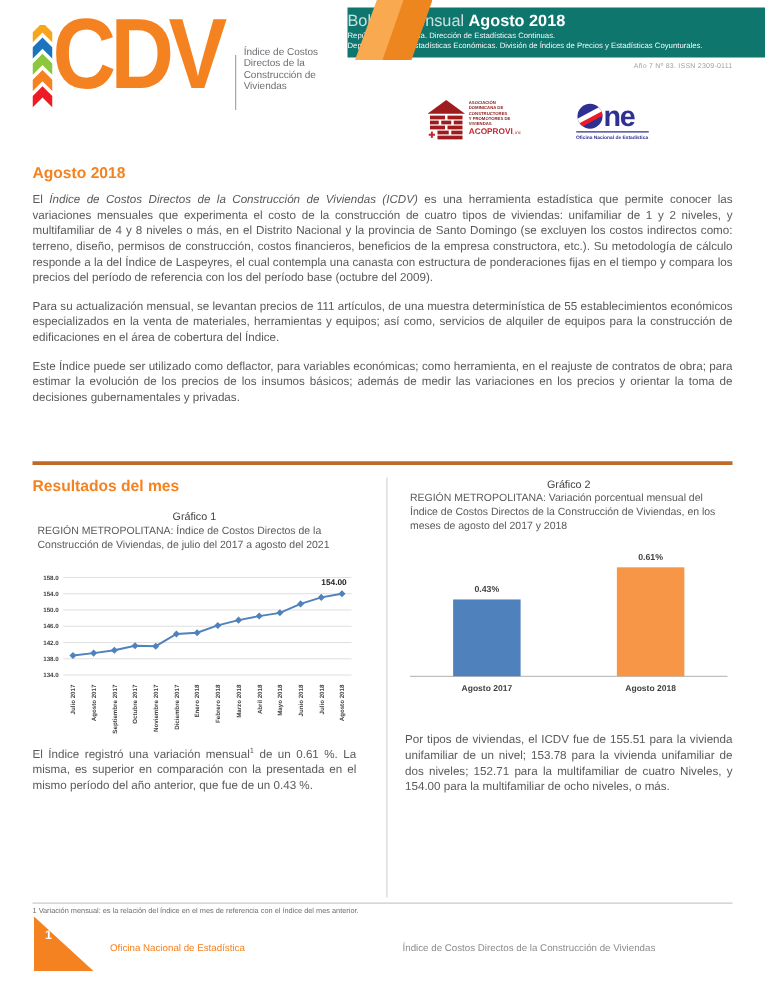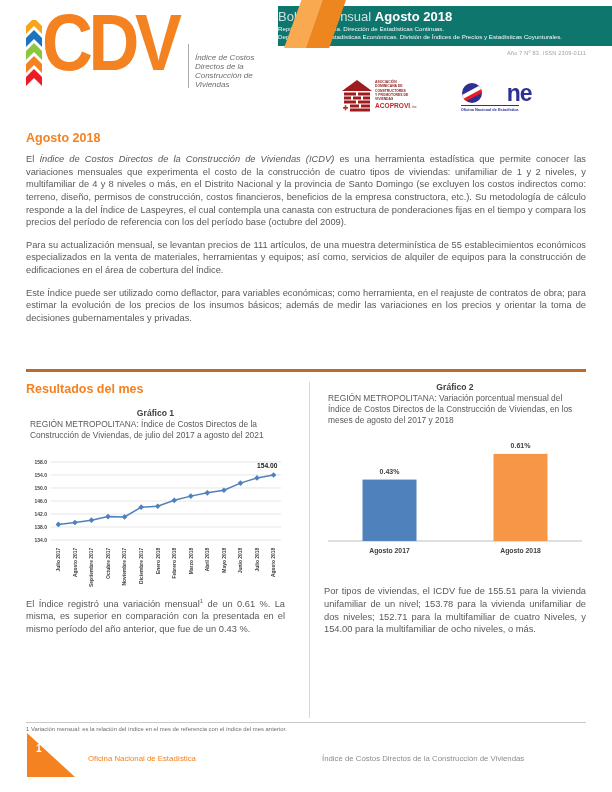--- a/index.html
+++ b/index.html
@@ -5,21 +5,21 @@
   html,body{margin:0;padding:0;background:#ffffff;}
   .page{position:relative;width:612px;height:780px;background:#fff;overflow:hidden;
         font-family:"Liberation Sans",sans-serif;color:#58595B;}
 
   
   .logo-block{position:absolute;left:26px;top:10px;display:flex;align-items:flex-start;}
   .logo-i{margin-top:10px;}
   .logo-acronym{font-size:80px;font-weight:800;color:#F58220;line-height:0.82;
                 letter-spacing:-5px;transform:scaleX(.88);transform-origin:left top;display:inline-block;}
   .logo-divider{width:1px;height:44px;background:#A7A9AC;margin:34px 6px 0 -8px;}
-  .logo-subtitle{margin-top:44px;font-size:8px;line-height:1.12;color:#6D6E71;font-style:italic;}
+  .logo-subtitle{margin-top:28px;font-size:8px;line-height:1.12;color:#6D6E71;}
 
   .banner{position:absolute;left:278px;right:0;top:6px;height:40px;background:#0f766e;
           color:#fff;text-align:left;padding:4px 26px 0 0;box-sizing:border-box;}
   .deco-light{position:absolute;left:284px;top:0;width:46px;height:48px;background:#F9A94F;
               clip-path:polygon(38% 0,100% 0,62% 100%,0 100%);}
   .deco-dark{position:absolute;left:306px;top:0;width:40px;height:48px;background:#EE8620;
              clip-path:polygon(42% 0,100% 0,58% 100%,0 100%);}
   .banner-line1{font-size:13px;line-height:1.15;}
   .banner-line1 .light{color:rgba(255,255,255,.78);font-weight:400;}
   .banner-line1 .bold{font-weight:700;color:#fff;}
@@ -27,38 +27,38 @@
   .edition{position:absolute;right:26px;top:50px;font-size:5.6px;color:#9D9FA2;letter-spacing:.2px;}
 
   .partner-logos{position:absolute;left:342px;top:80px;display:flex;align-items:center;gap:44px;}
   .acoprovi{display:flex;align-items:flex-start;gap:3px;}
   .acoprovi-text{display:flex;flex-direction:column;}
   .acoprovi-line{font-size:3.4px;font-weight:700;color:#8B1A1A;line-height:1.25;}
   .acoprovi-name{font-size:6.6px;font-weight:800;color:#C1272D;margin-top:1px;}
   .acoprovi-suffix{font-size:3.6px;font-weight:400;color:#8B1A1A;}
   .one{display:flex;flex-direction:column;align-items:flex-start;}
   .one-row{display:flex;align-items:center;}
-  .one-rest{font-size:23px;font-weight:800;color:#2E3192;line-height:.8;letter-spacing:-1px;padding-left:24px;}
+  .one-rest{font-size:23px;font-weight:800;color:#2E3192;line-height:.8;letter-spacing:-1px;}
   .one-caption{font-size:3.9px;font-weight:700;color:#2E3192;margin-top:1px;border-top:.5px solid #2E3192;padding-top:.5px;}
 
   
   .intro{position:absolute;left:26px;right:26px;top:131px;}
   .section-heading{font-size:12.5px;font-weight:700;color:#F58220;margin:0 0 8px 0;}
   .body-p{font-size:9.3px;line-height:1.36;text-align:justify;color:#58595B;margin:0 0 10px 0;}
   .body-p i{font-style:italic;}
   sup{font-size:6px;}
 
   .orange-rule{position:absolute;left:26px;right:26px;top:369px;height:2.5px;background:#BE6A28;}
 
   
   .columns{position:absolute;left:26px;right:26px;top:382px;display:grid;
            grid-template-columns:284px 1fr;column-gap:14px;}
   .col-left{border-right:1px solid #D8D8D8;padding-right:24px;min-height:336px;box-sizing:border-box;}
   .chart-fig{margin:12px 0 0 0;}
-  .chart-title{font-size:8.6px;font-weight:700;color:#404040;text-align:center;margin-bottom:1px;}
+  .chart-title{font-size:8.6px;font-weight:400;color:#404040;text-align:center;margin-bottom:1px;}
   .chart-subtitle{font-size:8.4px;color:#595959;text-align:left;line-height:1.28;margin:0 4px 4px 4px;}
   .chart-box{display:flex;justify-content:center;}
   svg text{font-family:"Liberation Sans",sans-serif;}
 
   
   .footnote{position:absolute;left:26px;right:26px;top:722px;border-top:.5px solid #C9CACB;
             padding-top:3px;font-size:5.9px;color:#6D6E71;}
   .footer{position:absolute;left:0;right:0;bottom:0;height:48px;}
   .footer-triangle{position:absolute;left:27px;bottom:3px;width:48px;height:44px;background:#F58220;
                    clip-path:polygon(0 0,0 100%,100% 100%);}

